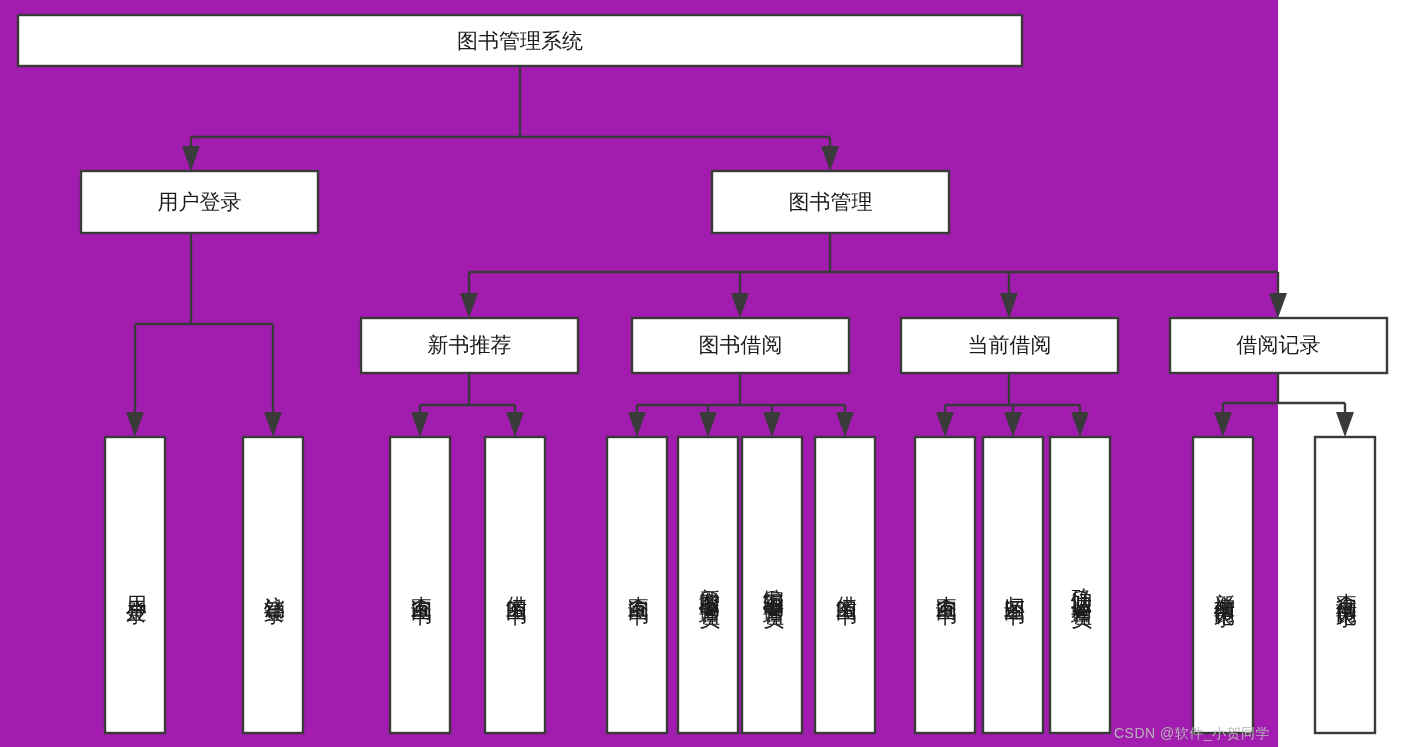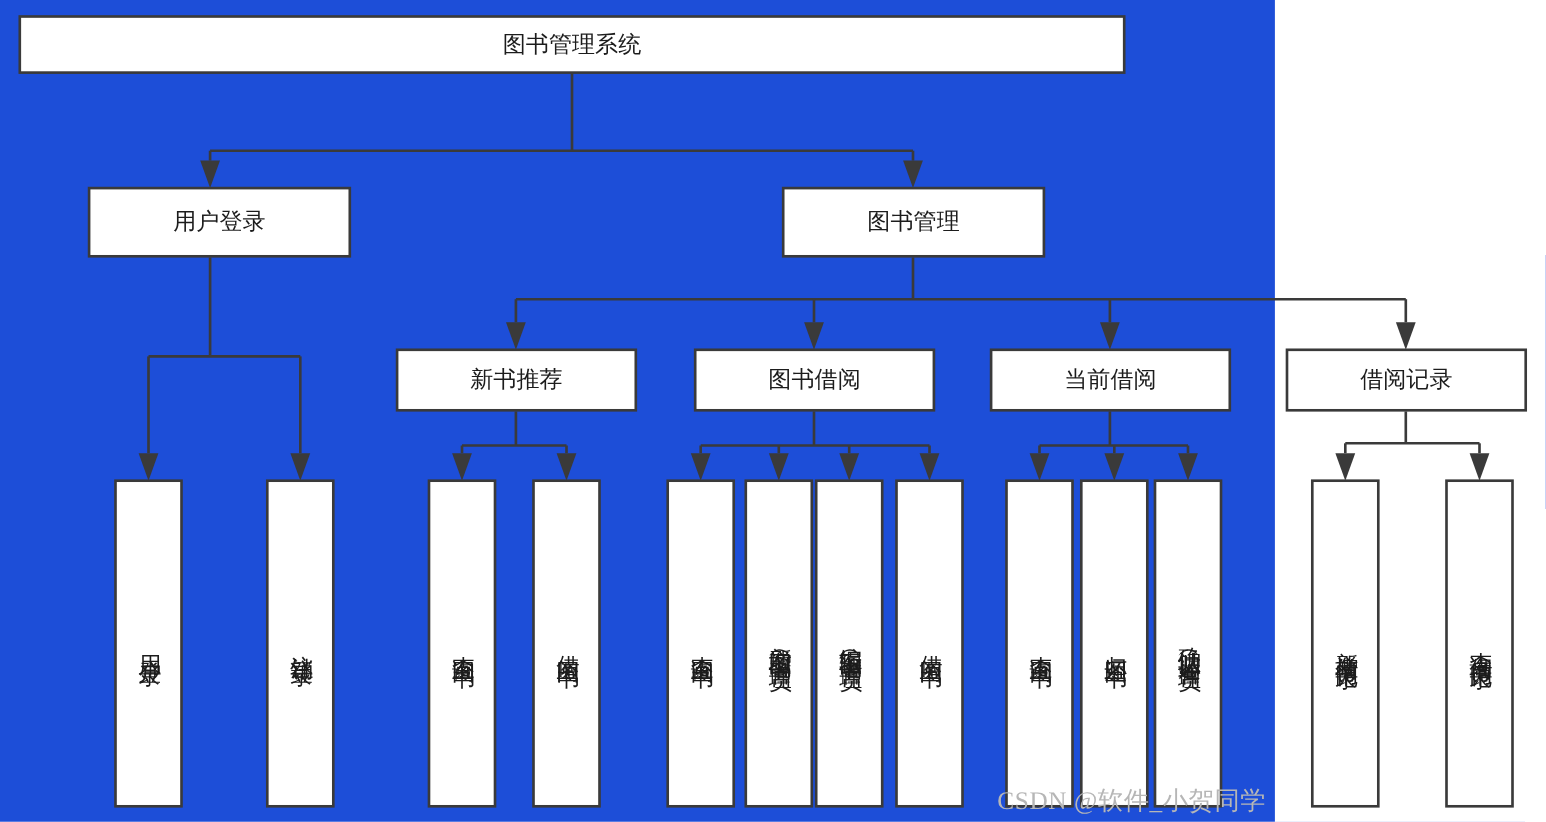--- a/index.html
+++ b/index.html
@@ -8,23 +8,23 @@
     background: #ffffff;
   }
   body {
     width: 1405px;
     height: 747px;
     font-family: "Liberation Sans", "DejaVu Sans", sans-serif;
     overflow: hidden;
   }
   #diagram-root {
     position: relative;
-    width: 1159px;
+    width: 1278px;
     height: 747px;
-    background: #1d4ed8;
+    background: #a21caf;
   }
   svg.diagram-canvas {
     position: absolute;
     left: 0;
     top: 0;
     width: 1405px;
     height: 747px;
   }
   .node-box {
     fill: #ffffff;
@@ -57,22 +57,22 @@
     dominant-baseline: middle;
     white-space: pre;
     writing-mode: vertical-rl;
     text-orientation: upright;
     letter-spacing: 3px;
   }
   .watermark-text {
     position: absolute;
     right: 8px;
     bottom: 4px;
-    font-family: Liberation Serif, serif;
-    font-size: 23px;
+    font-family: Liberation Sans, sans-serif;
+    font-size: 14px;
     color: #b6b6b6;
     letter-spacing: 0.5px;
     pointer-events: none;
     user-select: none;
     white-space: nowrap;
     margin-top: 19px;
   }
 </style>
 </head>
 <body>

